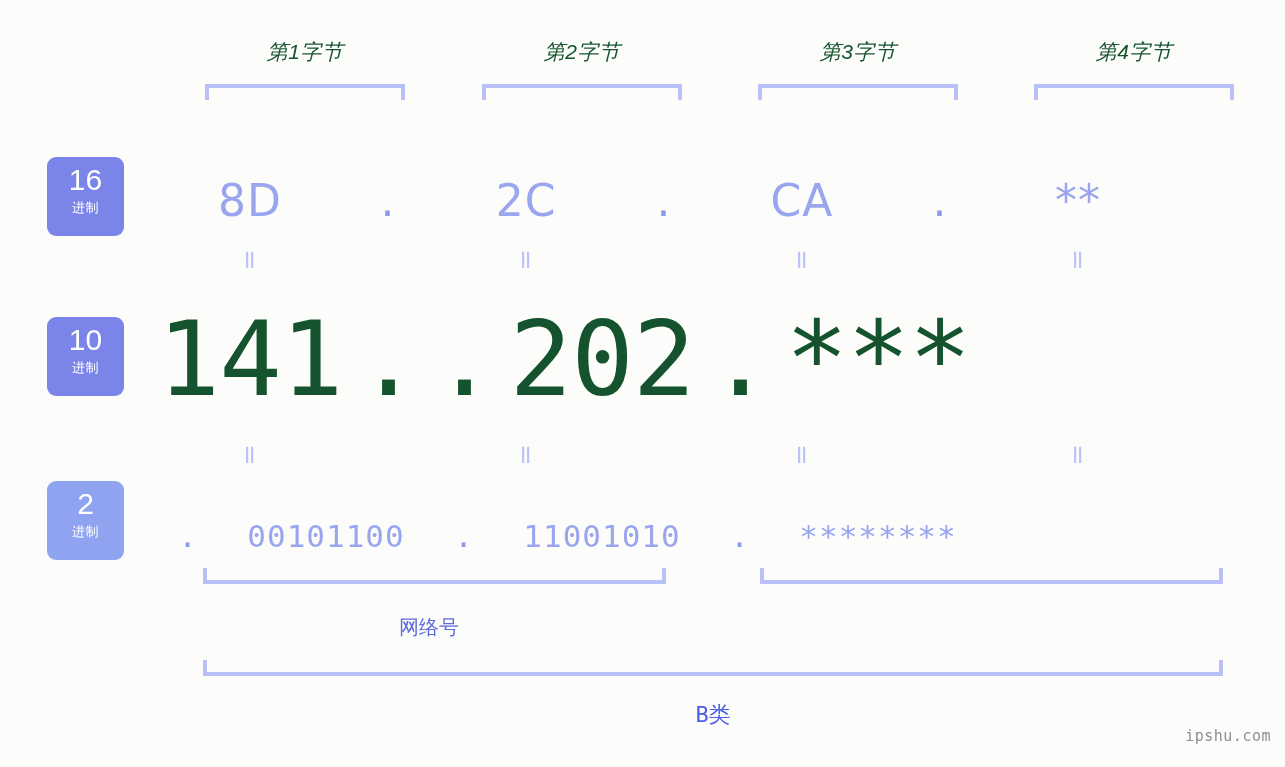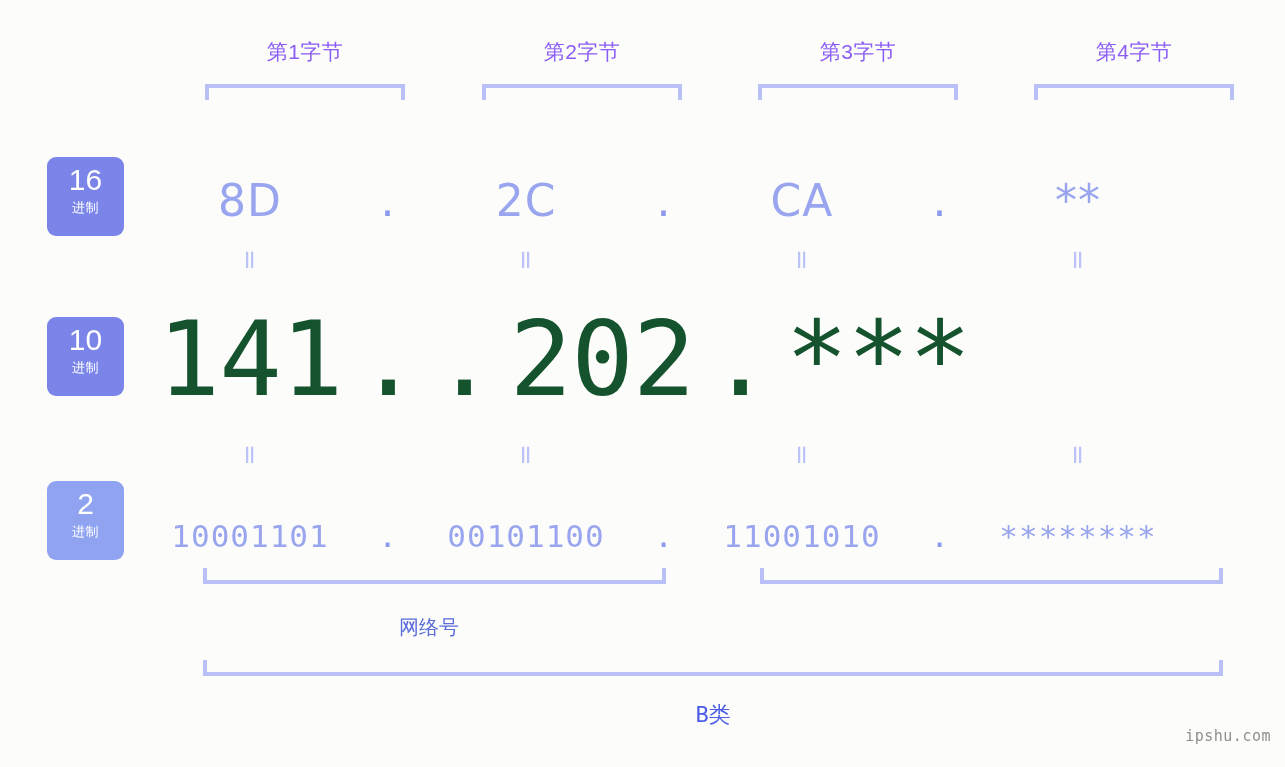--- a/index.html
+++ b/index.html
@@ -20,23 +20,24 @@
   }
 
   
   .byte-label {
     position: absolute;
     top: 36px;
     height: 32px;
     line-height: 32px;
     text-align: center;
     font-size: 21px;
-    color: #8b5cf6;
+    color: #14532d;
     letter-spacing: 0.5px;
     white-space: nowrap;
+    font-style: italic;
   }
 
   
   .top-bracket {
     position: absolute;
     top: 84px;
     height: 16px;
     border-top: 4px solid #b9c0f7;
     border-left: 4px solid #b9c0f7;
     border-right: 4px solid #b9c0f7;
@@ -253,21 +254,20 @@
     <div class="eq" style="flex:0 0 200px;"><span>=</span></div>
     <div class="eq" style="flex:0 0 76px;"></div>
     <div class="eq" style="flex:0 0 200px;"><span>=</span></div>
     <div class="eq" style="flex:0 0 76px;"></div>
     <div class="eq" style="flex:0 0 200px;"><span>=</span></div>
     <div class="eq" style="flex:0 0 76px;"></div>
     <div class="eq" style="flex:0 0 200px;"><span>=</span></div>
   </div>
 
   <div class="row" id="row-bin">
-    <div class="cell" style="flex:0 0 200px;">10001101</div>
     <div class="dot" style="flex:0 0 76px;">.</div>
     <div class="cell" style="flex:0 0 200px;margin-top:40px;">00101100</div>
     <div class="dot" style="flex:0 0 76px;">.</div>
     <div class="cell" style="flex:0 0 200px;">11001010</div>
     <div class="dot" style="flex:0 0 76px;">.</div>
     <div class="cell" style="flex:0 0 200px;">********</div>
   </div>
 
   <div class="bot-bracket" style="left:203px; top:568px; width:463px;"></div>
   <div class="bot-bracket" style="left:760px; top:568px; width:463px;"></div>

